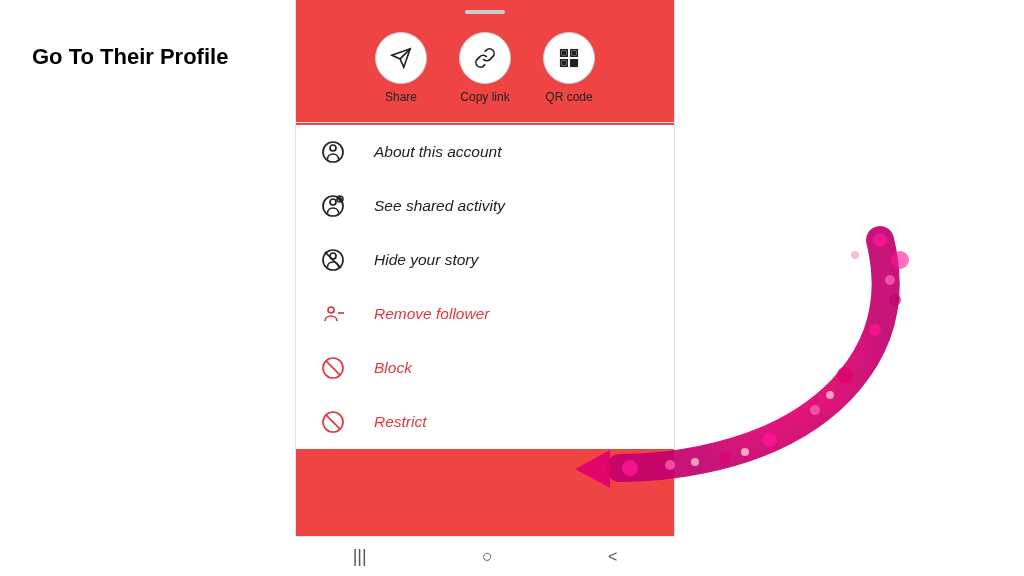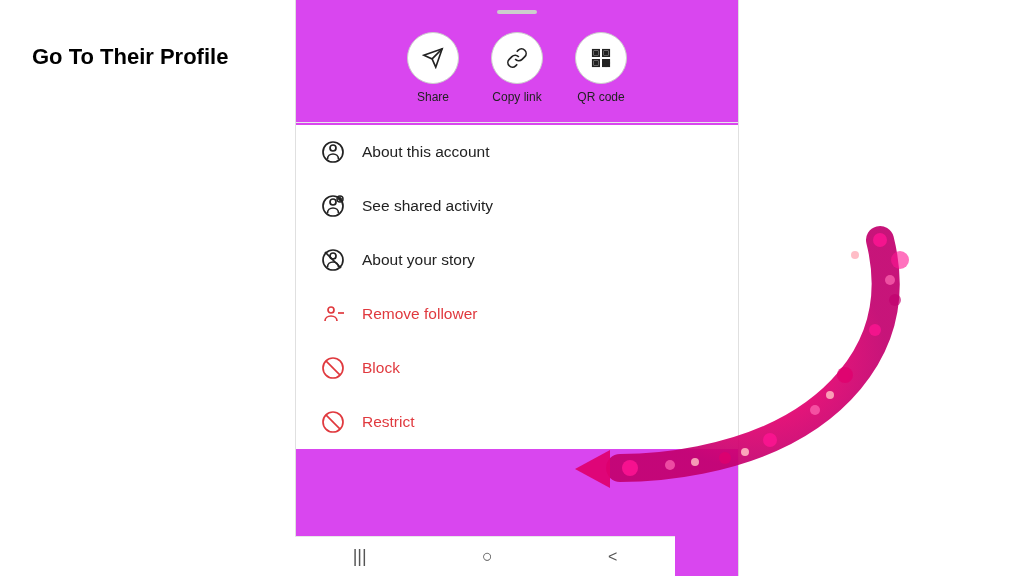--- a/index.html
+++ b/index.html
@@ -18,23 +18,23 @@
       left: 32px;
       font-size: 22px;
       font-weight: 800;
       color: #000;
     }
 
     .phone-sheet {
       position: absolute;
       top: 0;
       left: 295px;
-      width: 444px;
+      width: 380px;
       height: 576px;
-      background: #d946ef;
+      background: #ef4444;
       border-left: 1px solid #e0e0e0;
       border-right: 1px solid #e0e0e0;
       display: flex;
       flex-direction: column;
       align-items: center;
     }
 
     .drag-handle {
       width: 40px;
       height: 4px;
@@ -82,24 +82,25 @@
       width: 100%;
       height: 1px;
       background: #e8e8e8;
       margin-bottom: 2px;
     }
 
     .menu-item {
       width: 100%;
       display: flex;
       align-items: center;
-      gap: 16px;
+      gap: 28px;
       padding: 14px 24px;
       cursor: pointer;
       background: #fff;
+      font-style: italic;
     }
 
     .menu-icon {
       width: 26px;
       height: 26px;
       display: flex;
       align-items: center;
       justify-content: center;
       flex-shrink: 0;
     }
@@ -222,21 +223,21 @@
 
   <div class="menu-item">
     <div class="menu-icon">
       <svg width="24" height="24" viewBox="0 0 24 24" fill="none" stroke="#222" stroke-width="1.7">
         <circle cx="12" cy="12" r="10"></circle>
         <circle cx="12" cy="8" r="3"></circle>
         <path d="M6.5 19c0-3 2.5-5 5.5-5s5.5 2 5.5 5"></path>
         <line x1="4" y1="4" x2="20" y2="20" stroke="#222" stroke-width="1.7"></line>
       </svg>
     </div>
-    <span class="menu-label">About your story</span>
+    <span class="menu-label">Hide your story</span>
   </div>
 
   <div class="menu-item">
     <div class="menu-icon">
       <svg width="24" height="24" viewBox="0 0 24 24" fill="none" stroke="#e0393e" stroke-width="1.7">
         <circle cx="10" cy="8" r="3"></circle>
         <path d="M4 19c0-3 2.7-5 6-5s6 2 6 5"></path>
         <line x1="17" y1="11" x2="23" y2="11"></line>
       </svg>
     </div>

